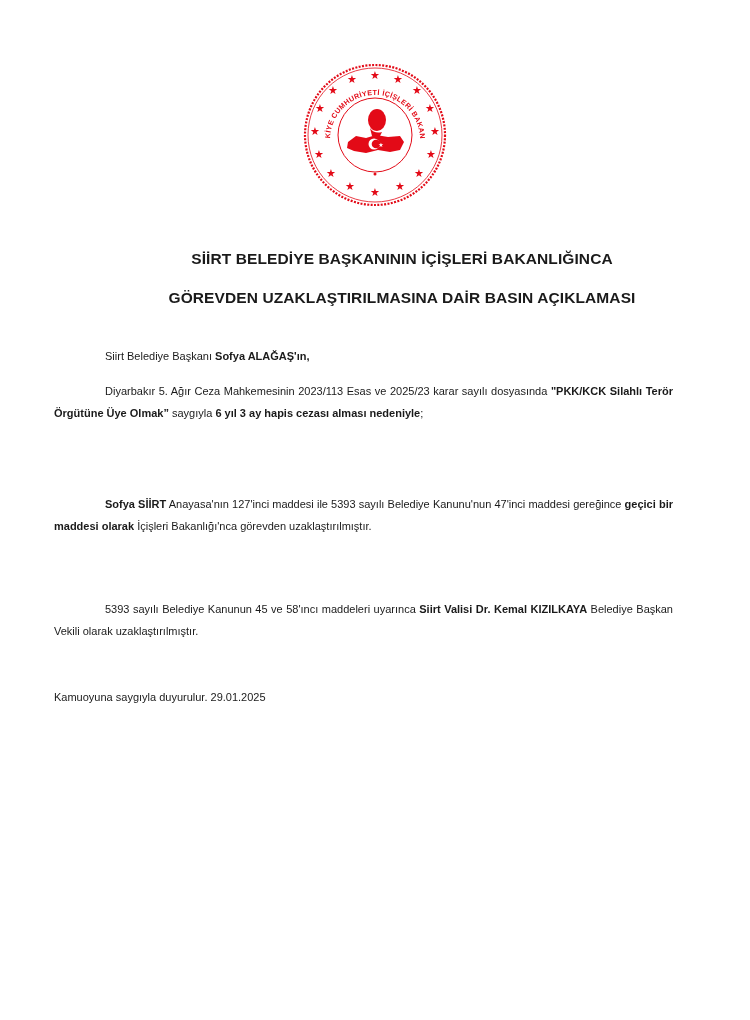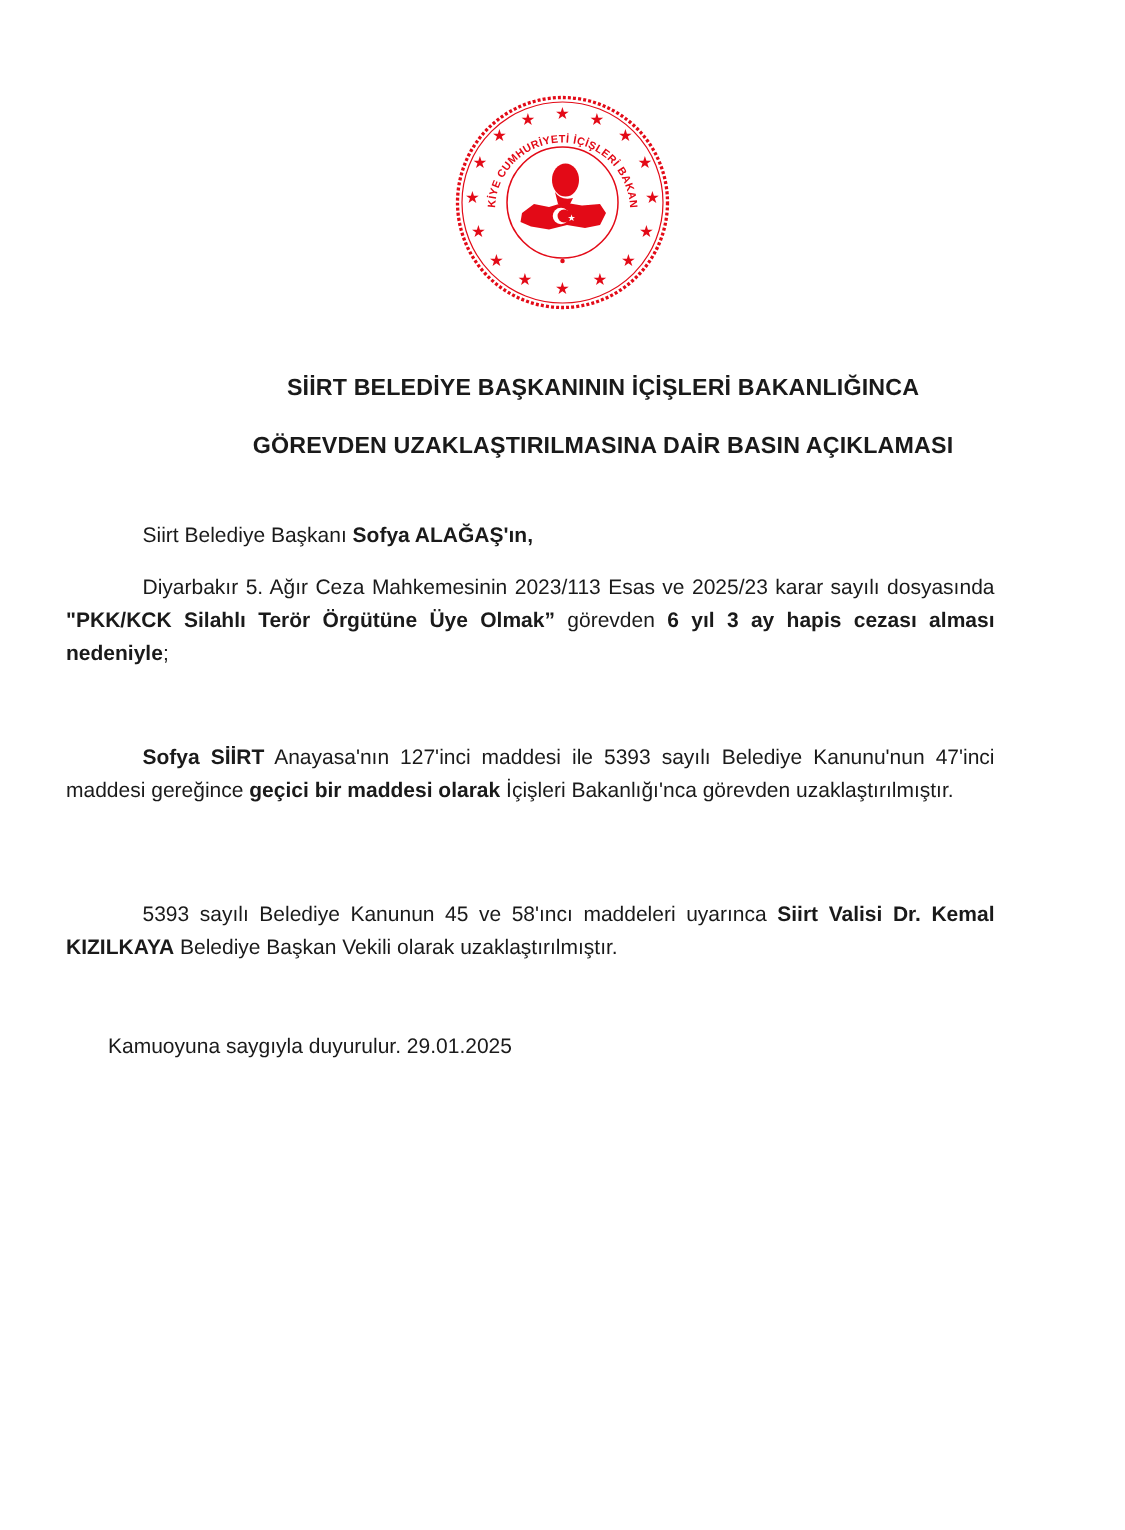--- a/index.html
+++ b/index.html
@@ -3,29 +3,29 @@
 <meta charset="utf-8">
 <style>
   html, body { margin:0; padding:0; background:#ffffff; }
   body { width:750px; height:1020px; position:relative; overflow:hidden;
          font-family:"Liberation Sans", sans-serif; color:#1a1a1a; }
   .logo { position:absolute; left:300px; top:62px; width:150px; height:146px; }
   .title { position:absolute; left:0; width:750px; text-align:center;
            font-weight:bold; font-size:15.5px; letter-spacing:0.1px;padding-left:27px; }
   .t1 { top:250px; }
   .t2 { top:289px; }
-  .para { position:absolute; left:44px; width:619px; font-size:14px;
+  .para { position:absolute; left:54px; width:619px; font-size:11px;
           line-height:22px; text-align:justify; }
   .para b { font-weight:bold; }
   .indent { text-indent:51px; }
   .p1 { top:345px; }
   .p2 { top:380px; }
   .p3 { top:493px; }
   .p4 { top:598px; }
-  .p5 { top:686px;margin-left:28px; }
+  .p5 { top:686px; }
 </style>
 </head>
 <body>
 
 <div class="logo">
   <svg width="150" height="146" viewBox="0 0 150 146">
     <defs>
       <path id="ringArc" d="M 30 78 A 45 45 0 1 1 120 78"></path>
     </defs>
     <g fill="none" stroke="#E30A17">
@@ -70,21 +70,21 @@
 </div>
 
 <div class="title t1">SİİRT BELEDİYE BAŞKANININ İÇİŞLERİ BAKANLIĞINCA</div>
 <div class="title t2">GÖREVDEN UZAKLAŞTIRILMASINA DAİR BASIN AÇIKLAMASI</div>
 
 <div class="para indent p1">
   <span>Siirt Belediye Başkanı </span><b>Sofya ALAĞAŞ'ın,</b>
 </div>
 
 <div class="para indent p2">
-  <span>Diyarbakır 5. Ağır Ceza Mahkemesinin 2023/113 Esas ve 2025/23 karar sayılı dosyasında </span><b>"PKK/KCK Silahlı Terör Örgütüne Üye Olmak”</b><span> görevden </span><b>6 yıl 3 ay hapis cezası alması nedeniyle</b><span>;</span>
+  <span>Diyarbakır 5. Ağır Ceza Mahkemesinin 2023/113 Esas ve 2025/23 karar sayılı dosyasında </span><b>"PKK/KCK Silahlı Terör Örgütüne Üye Olmak”</b><span> saygıyla </span><b>6 yıl 3 ay hapis cezası alması nedeniyle</b><span>;</span>
 </div>
 
 <div class="para indent p3">
   <b>Sofya SİİRT</b><span> Anayasa'nın 127'inci maddesi ile 5393 sayılı Belediye Kanunu'nun 47'inci maddesi gereğince </span><b>geçici bir maddesi olarak</b><span> İçişleri Bakanlığı'nca görevden uzaklaştırılmıştır.</span>
 </div>
 
 <div class="para indent p4">
   <span>5393 sayılı Belediye Kanunun 45 ve 58'ıncı maddeleri uyarınca </span><b>Siirt Valisi Dr. Kemal KIZILKAYA</b><span> Belediye Başkan Vekili olarak uzaklaştırılmıştır.</span>
 </div>
 

